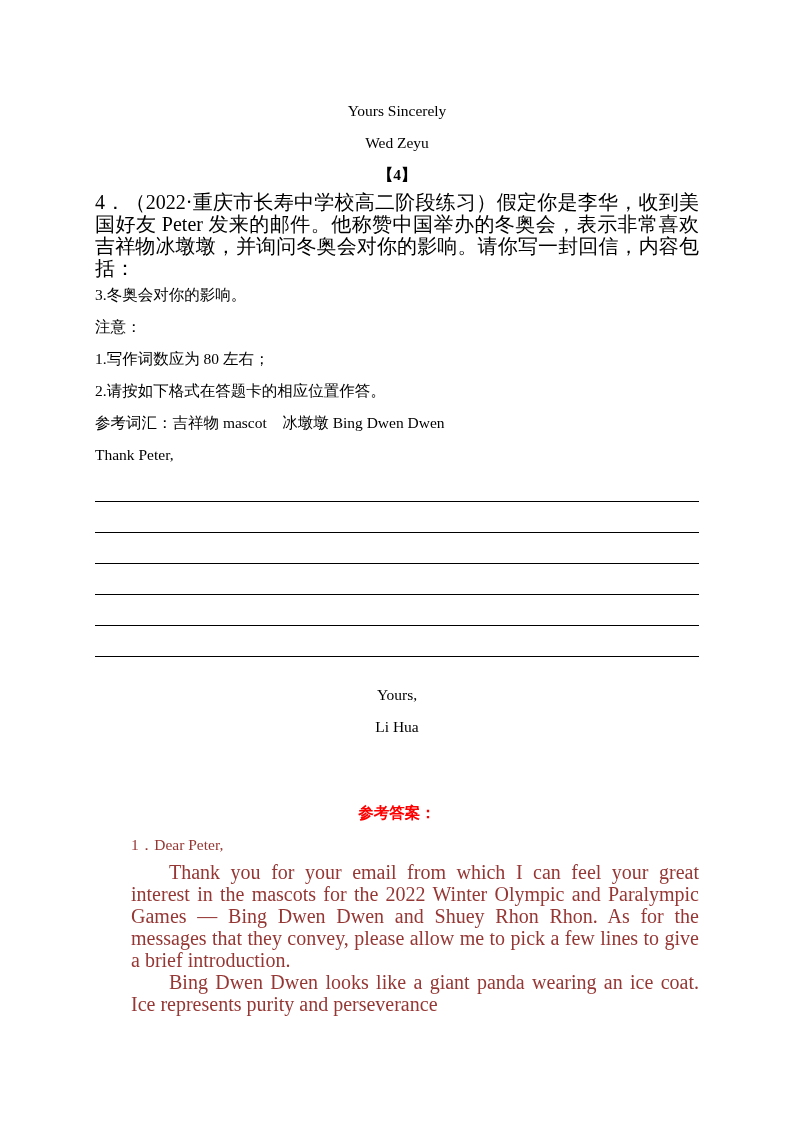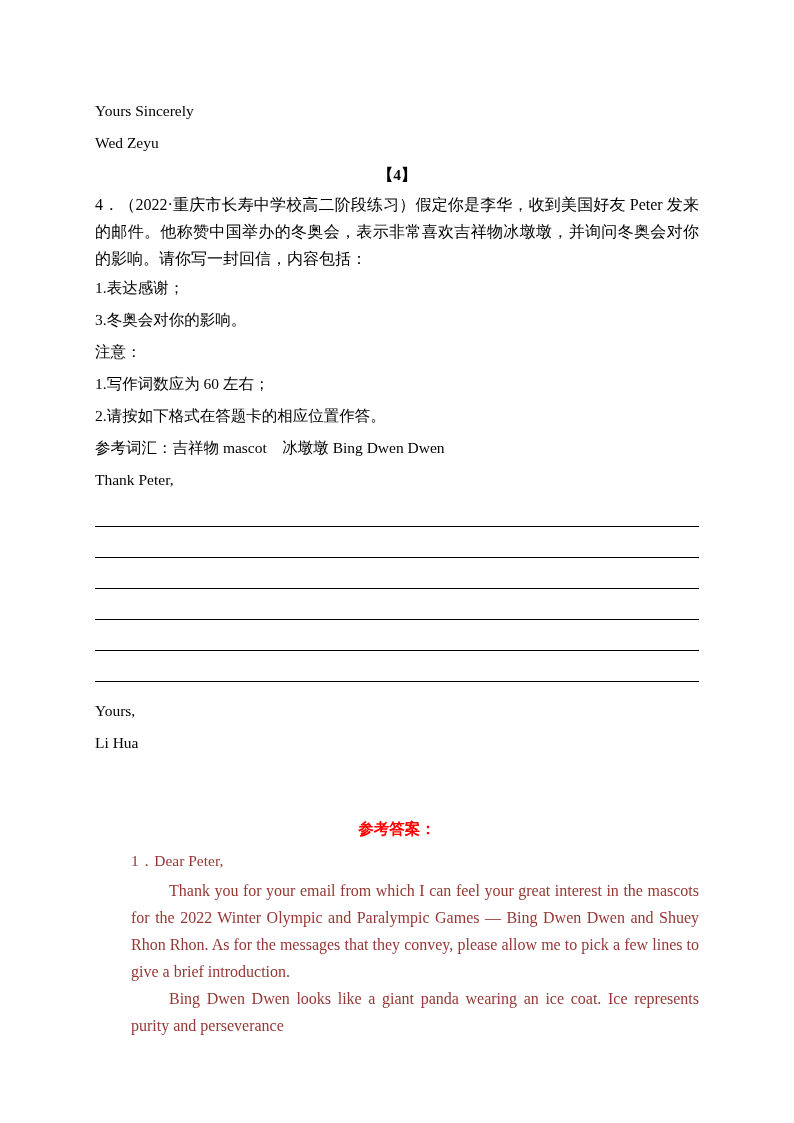--- a/index.html
+++ b/index.html
@@ -16,62 +16,61 @@
     height: 1123px;
     padding: 95px 95px 0 95px;
     overflow: hidden;
   }
   .line {
     font-size: 15.5px;
     line-height: 32px;
     white-space: pre-wrap;
   }
   .para {
-    font-size: 16px;
-    line-height: 27px;
+    font-size: 20px;
+    line-height: 22px;
     text-align: justify;
     white-space: pre-wrap;
   }
-  .right  { text-align: left; }
+  .right  { text-align: center; }
   .center { text-align: center; }
   .bold   { font-weight: bold; }
   .writing-lines { margin-top: 0; }
   .writing-line {
     height: 31px;
     border-bottom: 1px solid #000;
   }
-  .closing-valediction { margin-top: 13px; }
+  .closing-valediction { margin-top: 22px; }
   .answer-header {
     margin-top: 54px;
     color: var(--answer-header, #ff0000);
   }
   .answer-text { color: var(--answer-text, #953734); margin-left: 36px; }
   .indent { text-indent: 38px; }
 </style>
 </head>
 <body>
 
 <div class="page">
 
   <div class="line right">Yours Sincerely</div>
 
   <div class="line right">Wed Zeyu</div>
 
   <div class="line center bold">【4】</div>
 
   <div class="para">4．（2022·重庆市长寿中学校高二阶段练习）假定你是李华，收到美国好友 Peter 发来的邮件。他称赞中国举办的冬奥会，表示非常喜欢吉祥物冰墩墩，并询问冬奥会对你的影响。请你写一封回信，内容包括：</div>
 
-  <div class="line">1.表达感谢；</div>
 
 
   <div class="line">3.冬奥会对你的影响。</div>
 
   <div class="line">注意：</div>
 
-  <div class="line">1.写作词数应为 60 左右；</div>
+  <div class="line">1.写作词数应为 80 左右；</div>
 
   <div class="line">2.请按如下格式在答题卡的相应位置作答。</div>
 
   <div class="line">参考词汇：吉祥物 mascot　冰墩墩 Bing Dwen Dwen</div>
 
   <div class="line">Thank Peter,</div>
 
   <div class="writing-lines">
       <div class="writing-line"></div>
       <div class="writing-line"></div>

